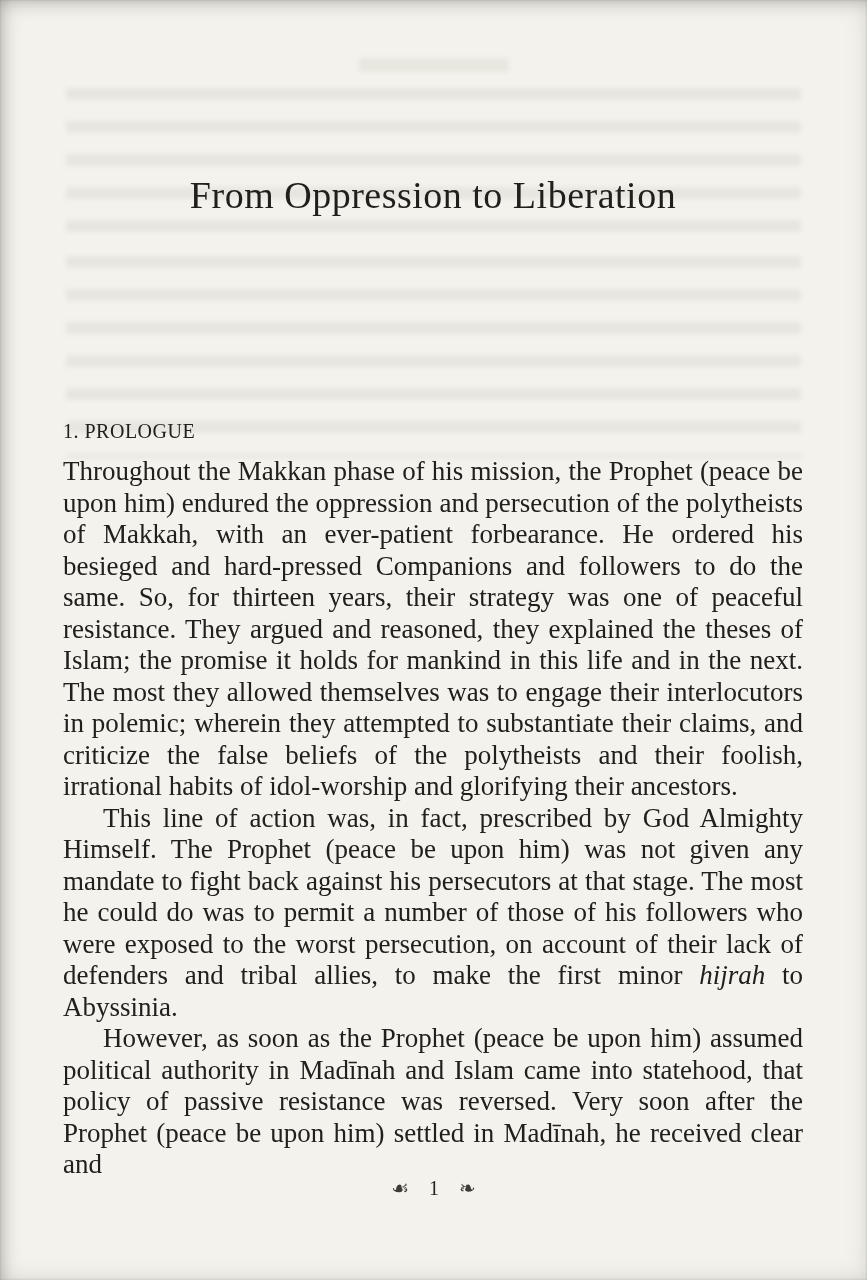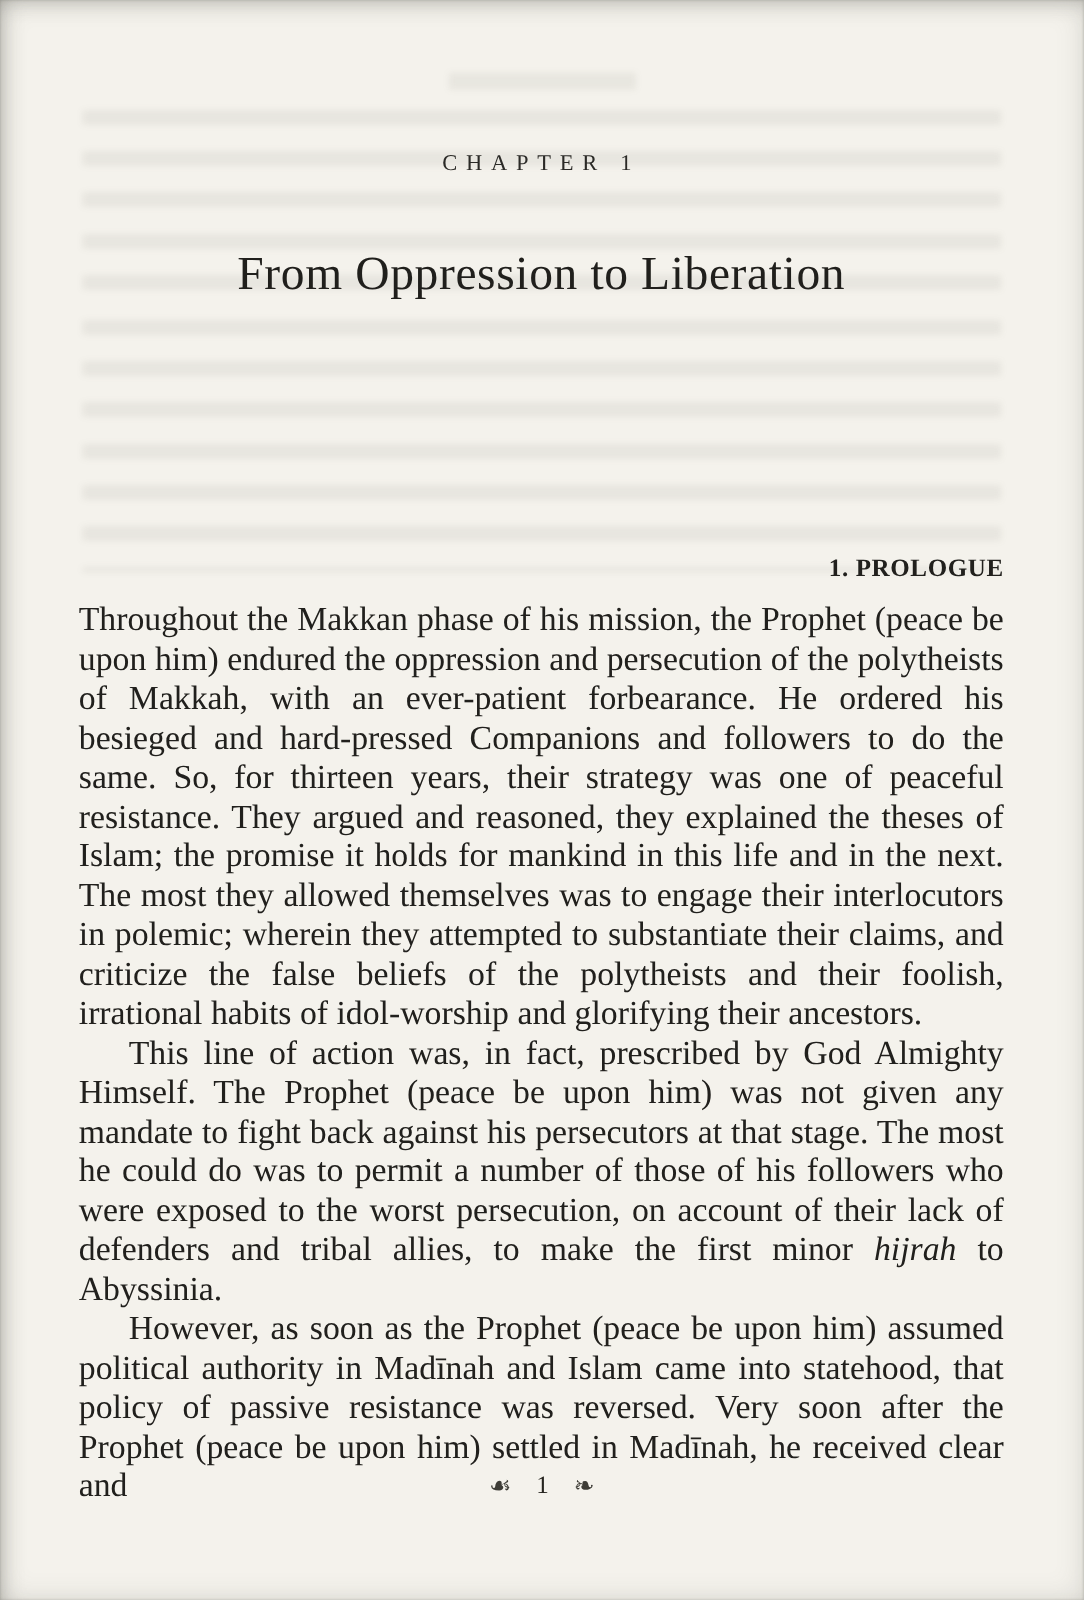--- a/index.html
+++ b/index.html
@@ -76,22 +76,22 @@
     margin: 54px 0 15px 0;
     text-align: center;
     font-weight: 400;
     font-size: 38px;
     line-height: 46px;
     letter-spacing: 0.5px;
     color: #201f1c;
   }
   .section-heading {
     margin: 200px 0 0 0;
-    text-align: right;
-    font-weight: 700;
+    text-align: left;
+    font-weight: 400;
     font-size: 20px;
     line-height: 26px;
     letter-spacing: 0.5px;
     color: #21201d;
   }
   .body-text {
     margin-top: 12px;
   }
   .para {
     margin: 0;
@@ -133,21 +133,20 @@
 
 <div class="page">
 
   <div class="bleed">
     <div class="bleed-header"></div>
     <div class="bleed-a stripes"></div>
     <div class="bleed-b stripes"></div>
   </div>
 
   <div class="content">
-    <div class="chapter-label">CHAPTER 1</div>
 
     <h1 class="title">From Oppression to Liberation</h1>
 
     <h2 class="section-heading">1. PROLOGUE</h2>
 
     <div class="body-text">
       <p class="para"><span>Throughout the Makkan phase of his mission, the Prophet (peace be upon him) endured the oppression and persecution of the polytheists of Makkah, with an ever-patient forbearance. He ordered his besieged and hard-pressed Companions and followers to do the same. So, for thirteen years, their strategy was one of peaceful resistance. They argued and reasoned, they explained the theses of Islam; the promise it holds for mankind in this life and in the next. The most they allowed themselves was to engage their interlocutors in polemic; wherein they attempted to substantiate their claims, and criticize the false beliefs of the polytheists and their foolish, irrational habits of idol-worship and glorifying their ancestors.</span></p>
       <p class="para indent"><span>This line of action was, in fact, prescribed by God Almighty Himself. The Prophet (peace be upon him) was not given any mandate to fight back against his persecutors at that stage. The most he could do was to permit a number of those of his followers who were exposed to the worst persecution, on account of their lack of defenders and tribal allies, to make the first minor </span><span style="font-style: italic;">hijrah</span><span> to Abyssinia.</span></p>
       <p class="para indent"><span>However, as soon as the Prophet (peace be upon him) assumed political authority in Madīnah and Islam came into statehood, that policy of passive resistance was reversed. Very soon after the Prophet (peace be upon him) settled in Madīnah, he received clear and</span></p>
     </div>

